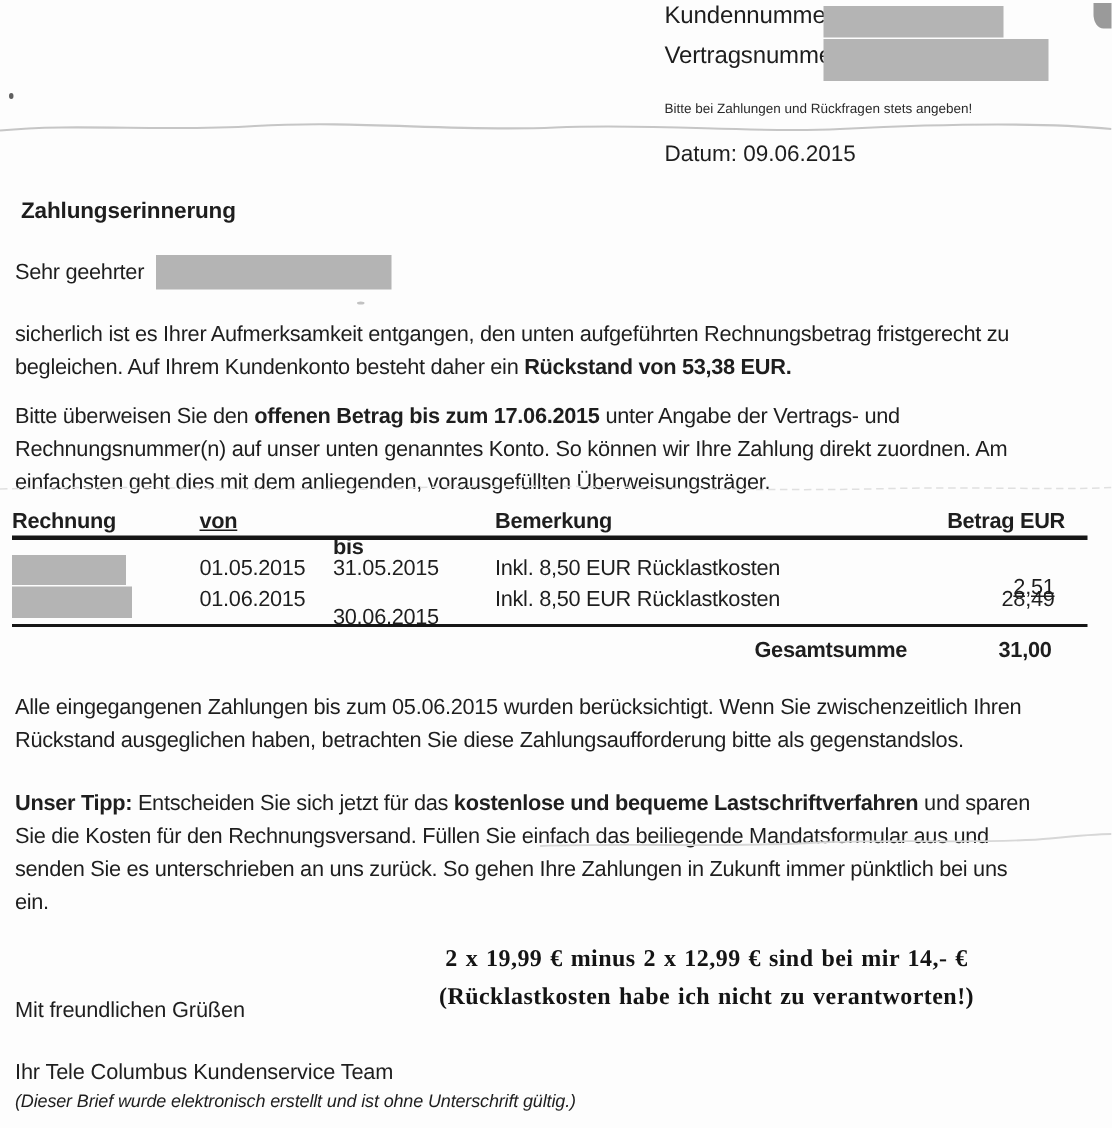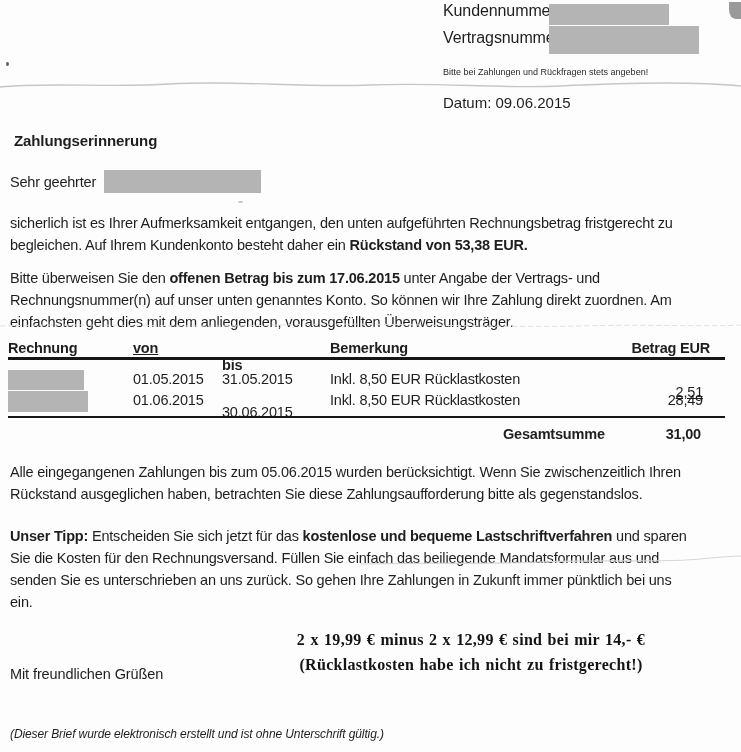--- a/index.html
+++ b/index.html
@@ -120,23 +120,24 @@
     <div class="line">senden Sie es unterschrieben an uns zurück. So gehen Ihre Zahlungen in Zukunft immer pünktlich bei uns</div>
     <div class="line">ein.</div>
   </div>
 
   <svg class="fold" style="left:360px;top:552px;" width="381" height="16">
     <path d="M0,12 C60,10 120,13 180,10 C240,7 300,11 340,7 C360,5 375,4 381,4" stroke="#d7d7d7" stroke-width="1.2" fill="none"></path>
   </svg>
 
   <div class="annot">
     <div>2 x 19,99 € minus 2 x 12,99 € sind bei mir 14,- €</div>
-    <div>(Rücklastkosten habe ich nicht zu fristgerecht!)</div>
+    <div>(Rücklastkosten habe ich nicht zu verantworten!)</div>
   </div>
 
   <div class="abs closing" style="left:10px;top:666px;">Mit freundlichen Grüßen</div>
+  <div class="abs closing" style="left:10px;top:707px;">Ihr Tele Columbus Kundenservice Team</div>
   <div class="abs disclaimer" style="left:10px;top:727px;font-style:italic;">(Dieser Brief wurde elektronisch erstellt und ist ohne Unterschrift gültig.)</div>
 
   <div class="speck" style="left:729px;top:2px;width:12px;height:17px;background:#9a9a9a;border-radius:0 0 0 55%;"></div>
   <div class="speck" style="left:6px;top:62px;width:3px;height:4px;background:#5f5f5f;border-radius:50%;"></div>
   <div class="speck" style="left:238px;top:201px;width:5px;height:2px;background:#c2c2c2;border-radius:50%;"></div>
 
 </div>
 
 </body></html>

